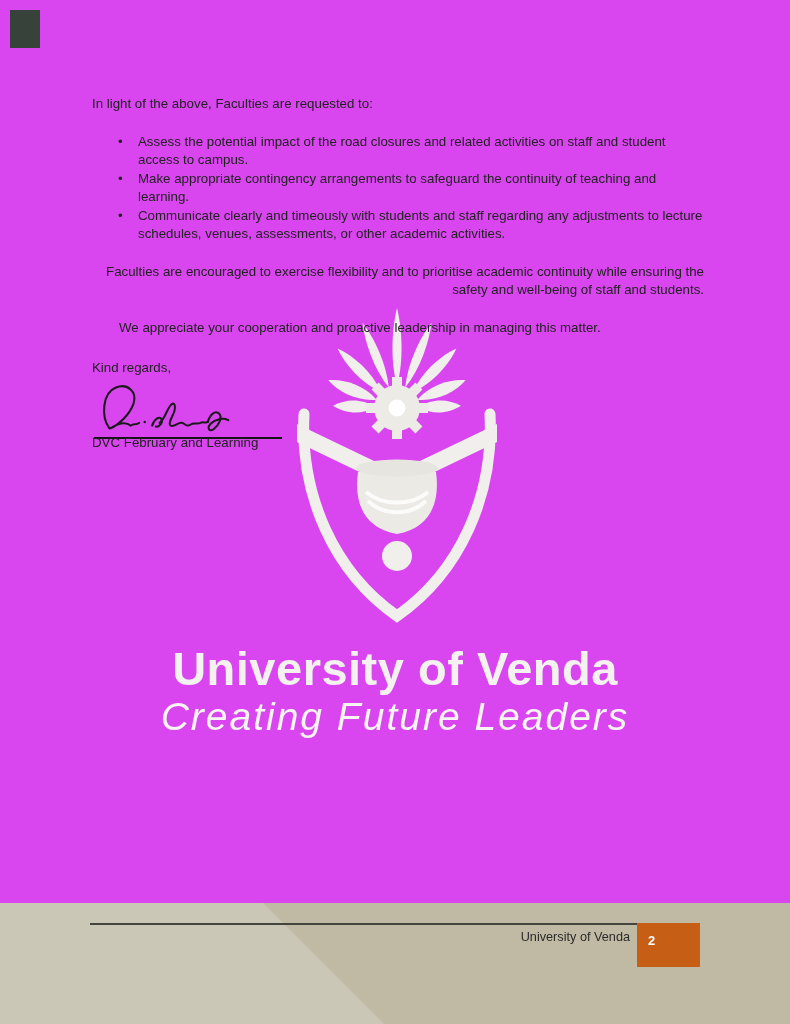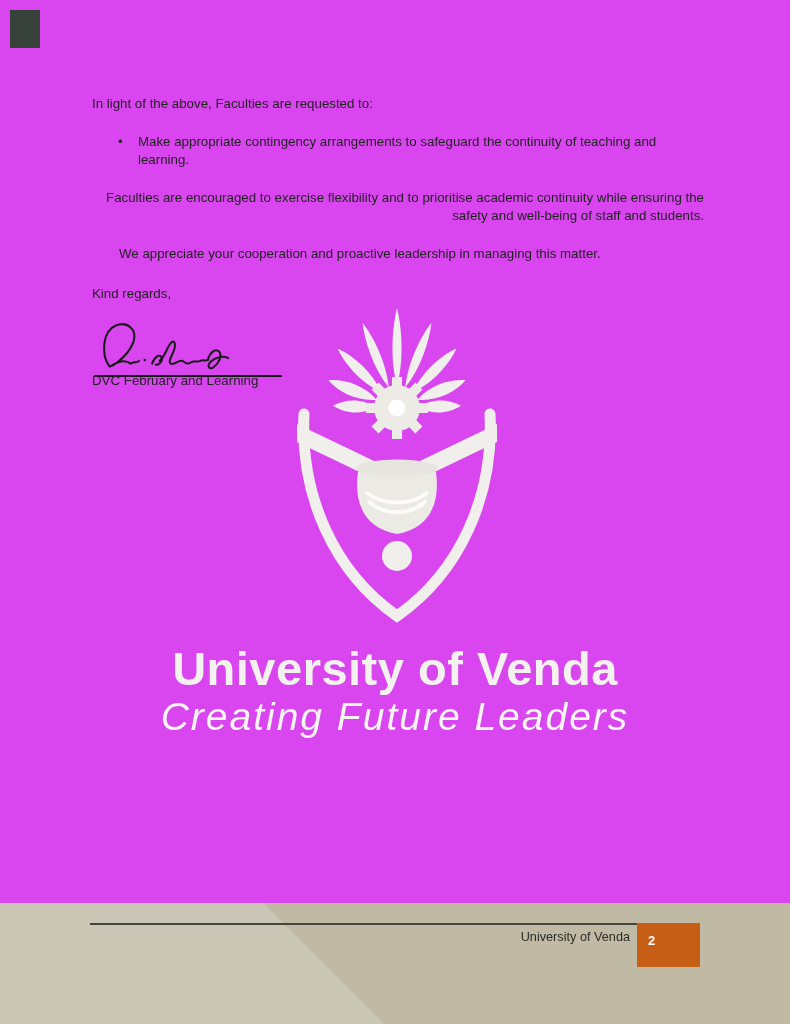--- a/index.html
+++ b/index.html
@@ -44,21 +44,21 @@
     margin:0 0 19px 0;padding:0;list-style:none;
   }
   ul.bullets li{
     position:relative;padding-left:46px;width:566px;
   }
   ul.bullets li::before{
     content:"\2022";position:absolute;left:26px;top:0;
   }
   p.para1{margin-bottom:19px;text-align:right;}
   p.para2{margin-bottom:22px;margin-left:27px;}
-  p.closing{margin-bottom:16px;}
+  p.closing{margin-bottom:4px;}
   .signature-wrap{margin:2px 0 0 2px;height:52px;}
   .sig-line{
     width:188px;height:0;border-bottom:2px solid #151515;margin-top:-2px;
   }
   p.sig-name{margin-top:3px;}
   
   .band{
     position:absolute;left:0;top:903px;width:790px;height:121px;
     background:#c0baa5;z-index:1;
   }
@@ -134,21 +134,23 @@
     <div class="wm-text">
       <div class="wm-title">University of Venda</div>
       <div class="wm-tagline">Creating Future Leaders</div>
     </div>
   </div>
 
   <div class="content">
     <p class="intro">In light of the above, Faculties are requested to:</p>
 
     <ul class="bullets">
+      <li><span>Assess the potential impact of the road closures and related activities on staff and student access to campus.</span></li>
       <li><span>Make appropriate contingency arrangements to safeguard the continuity of teaching and learning.</span></li>
+      <li><span>Communicate clearly and timeously with students and staff regarding any adjustments to lecture schedules, venues, assessments, or other academic activities.</span></li>
     </ul>
 
     <p class="para1">Faculties are encouraged to exercise flexibility and to prioritise academic continuity while ensuring the safety and well-being of staff and students.</p>
     <p class="para2">We appreciate your cooperation and proactive leadership in managing this matter.</p>
     <p class="closing">Kind regards,</p>
 
     <div class="signature-wrap">
       <svg width="185" height="52" viewBox="0 0 190 56">
         <g stroke="#1a1a1a" stroke-width="2.2" fill="none" stroke-linecap="round" stroke-linejoin="round">
           <path d="M12,50 C3,38 4,12 19,6 C31,1 42,10 38,23 C34,35 22,46 13,50 C22,44 30,43 35,47 C38,44 41,47 44,44"></path>

